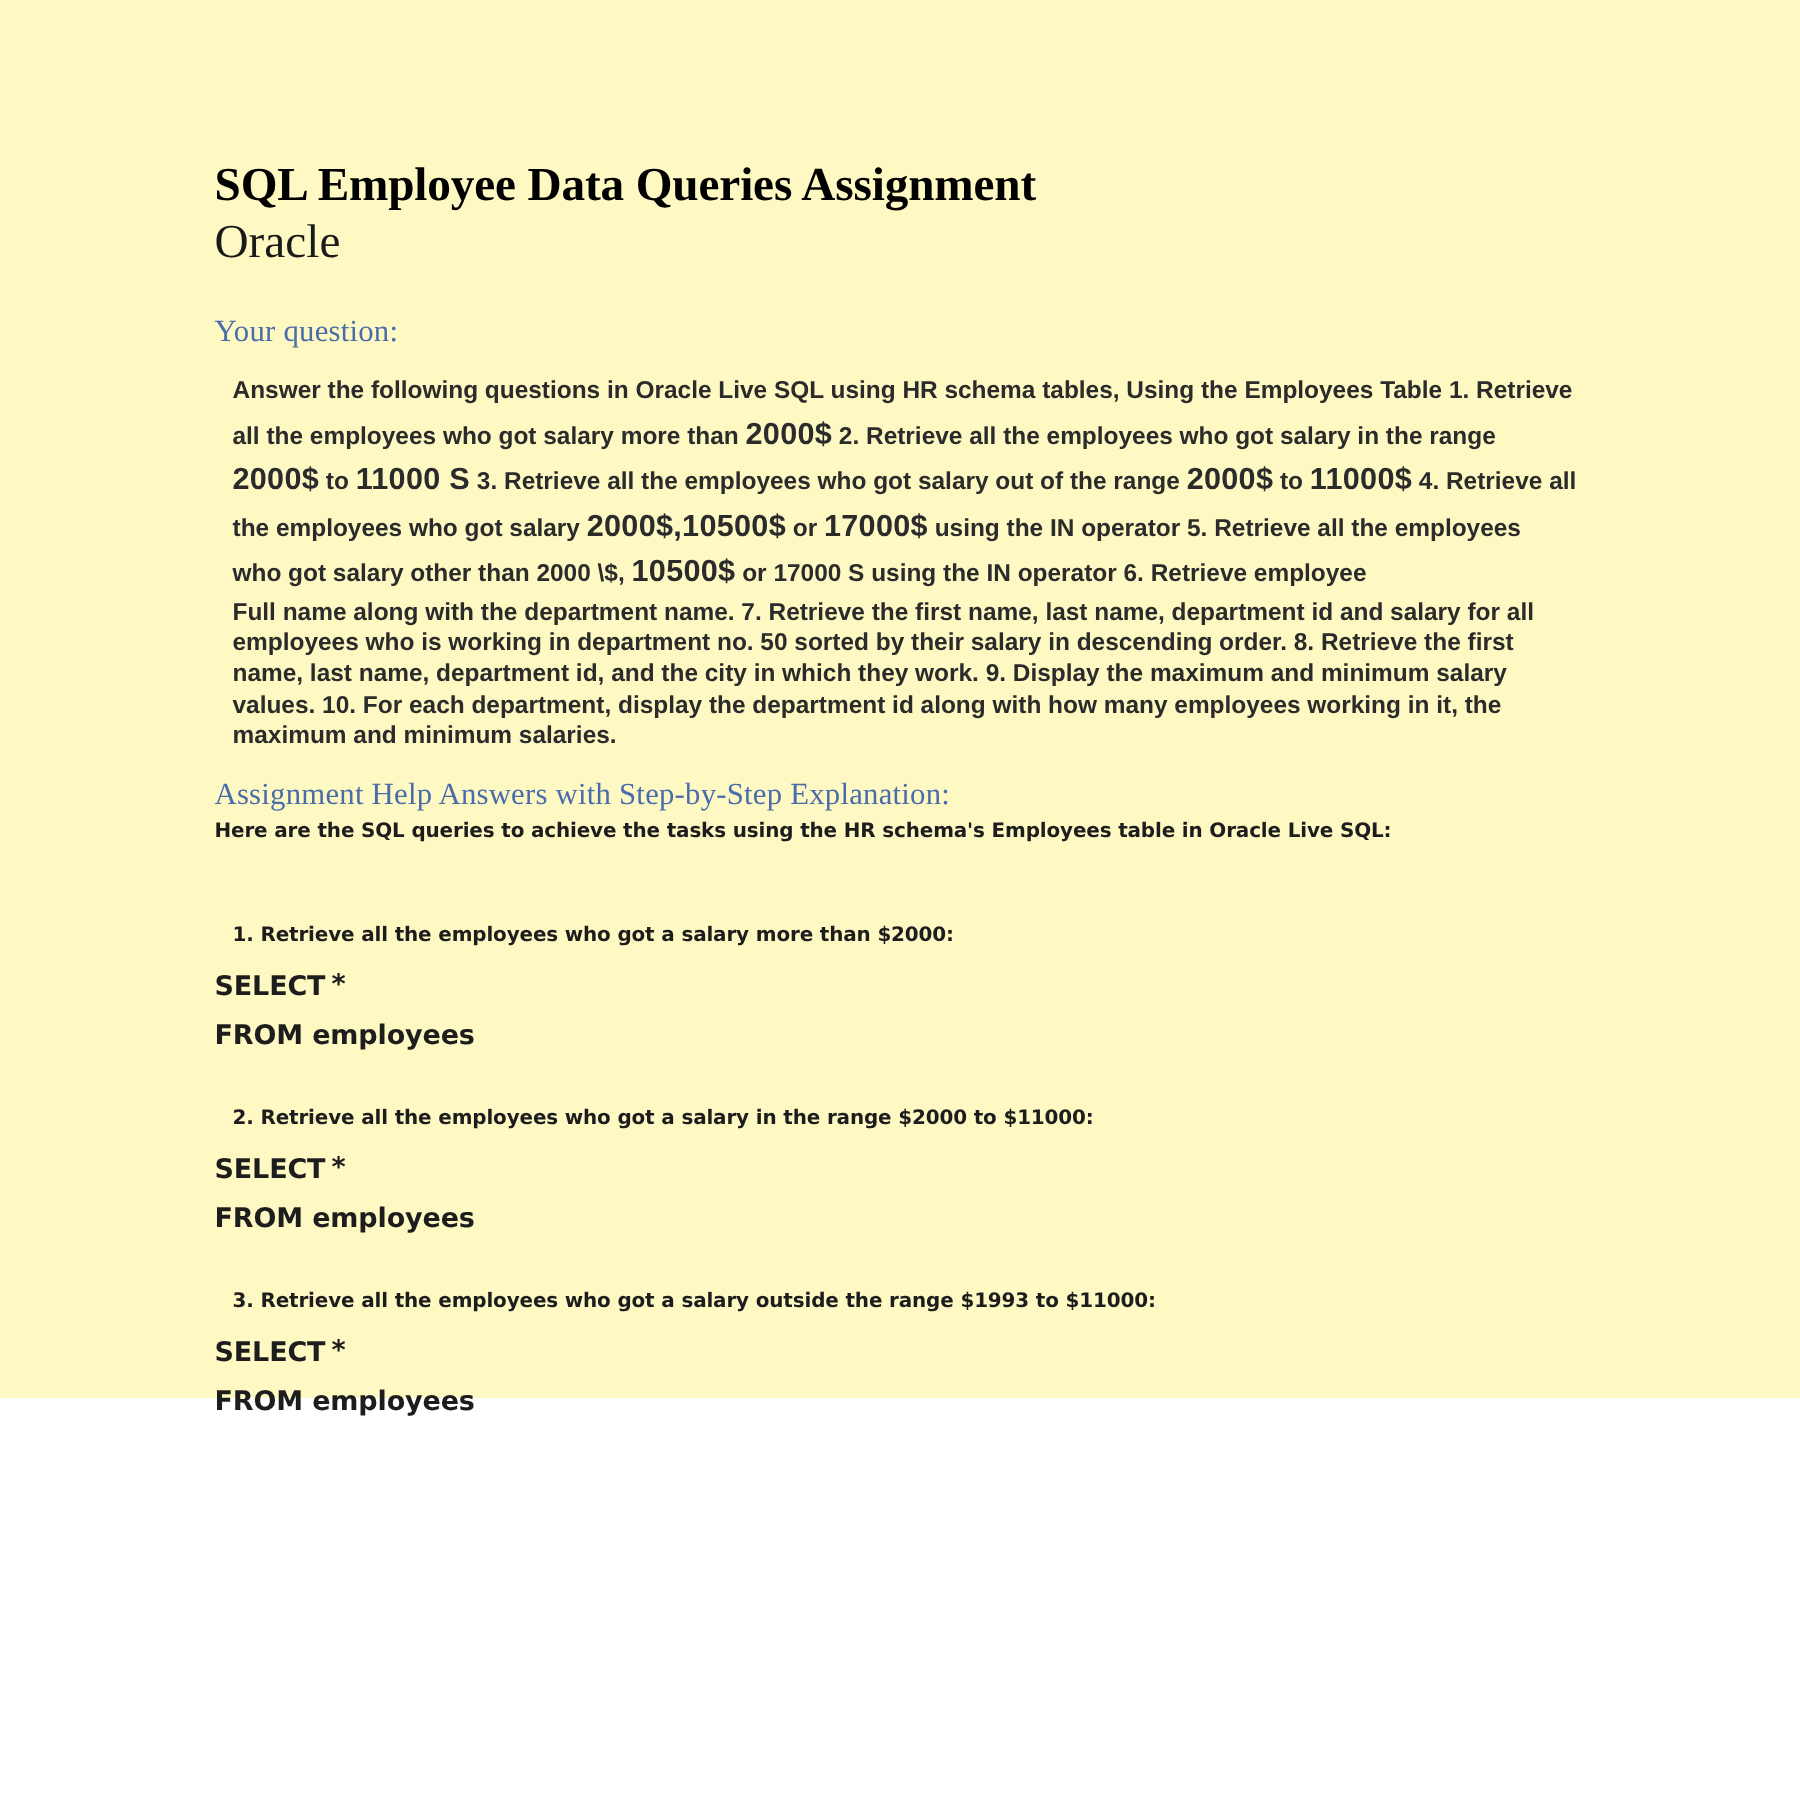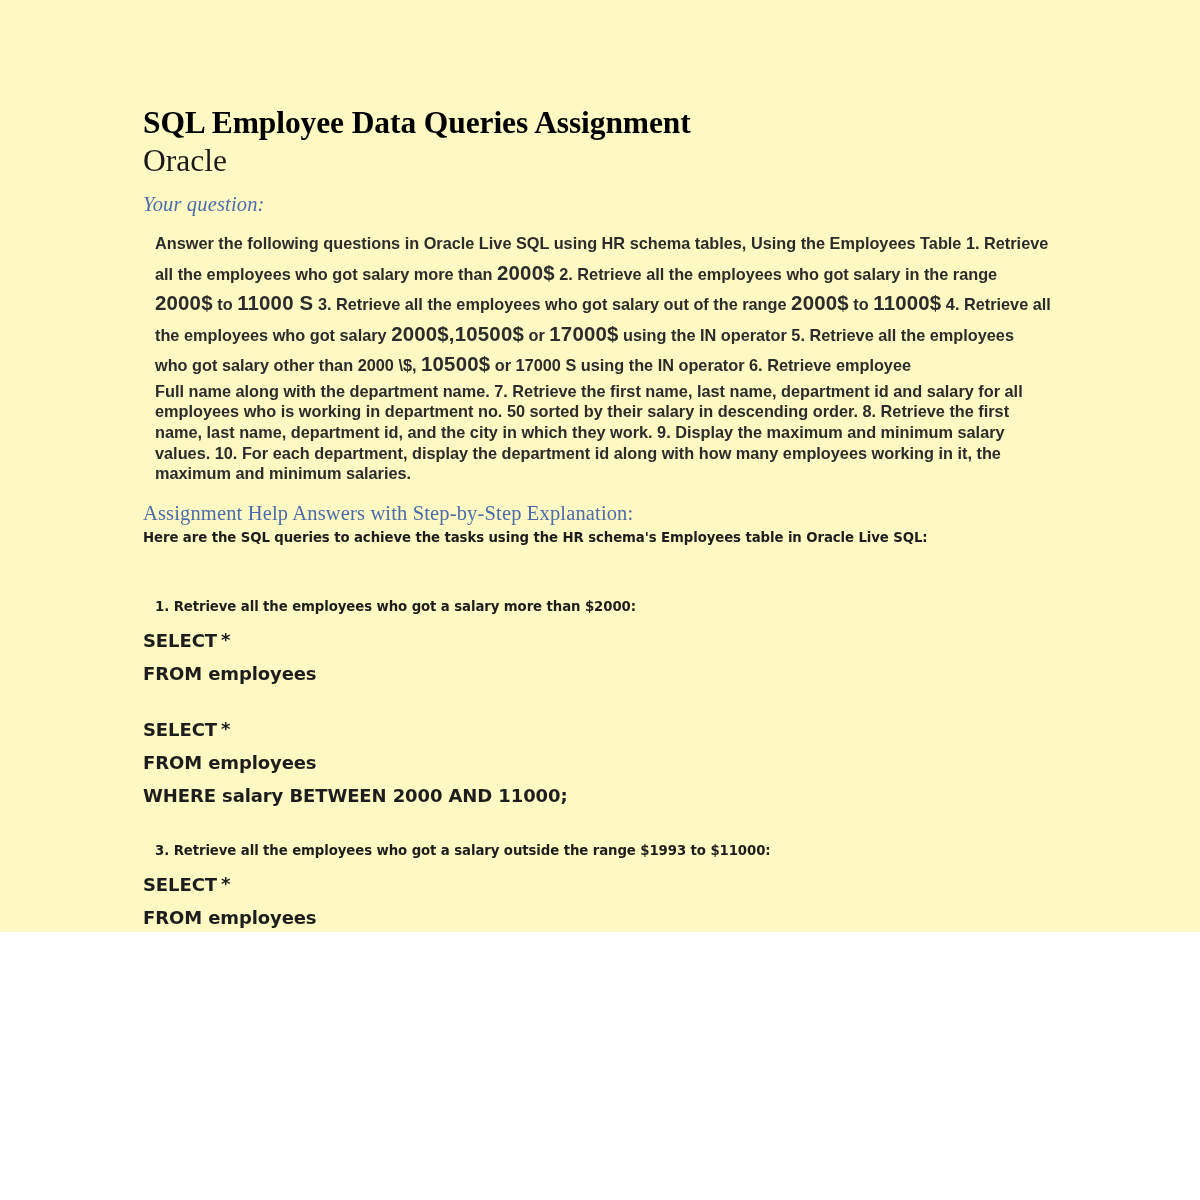--- a/index.html
+++ b/index.html
@@ -53,21 +53,21 @@
   
   .section-heading {
     font-family: "Liberation Serif", "DejaVu Serif", serif;
     font-weight: normal;
     font-size: 20.5px;
     line-height: 26px;
     color: #4a6cab;
     margin: 0;
     letter-spacing: 0.15px;
   }
-  #question-heading { margin-top: 11px; font-style: italic; }
+  #question-heading { margin-top: 28px; }
   #answers-heading  { margin-top: 16px; }
 
   
   .question-body {
     font-family: "Liberation Sans", sans-serif;
     font-size: 16.3px;
     color: #2b2b2b;
     margin: 12px;
     text-align: left;
     font-weight: bold;
@@ -146,23 +146,23 @@
     <h2 id="answers-heading" class="section-heading">Assignment Help Answers with Step-by-Step Explanation:</h2>
     <p class="answers-intro">Here are the SQL queries to achieve the tasks using the HR schema's Employees table in Oracle Live SQL:</p>
 
     <div id="answer-blocks">
         <div class="answer-block">
           <p class="answer-title">1. Retrieve all the employees who got a salary more than $2000:</p>
           <p class="sql-line"><span>SELECT</span><span class="star">*</span></p>
           <p class="sql-line"><span>FROM employees</span></p>
         </div>
         <div class="answer-block">
+          <p class="answer-title">2. Retrieve all the employees who got a salary in the range $2000 to $11000:</p>
           <p class="sql-line"><span>SELECT</span><span class="star">*</span></p>
           <p class="sql-line"><span>FROM employees</span></p>
-          <p class="sql-line"><span>WHERE salary BETWEEN 2000 AND 11000;</span></p>
         </div>
         <div class="answer-block">
           <p class="answer-title">3. Retrieve all the employees who got a salary outside the range $1993 to $11000:</p>
           <p class="sql-line"><span>SELECT</span><span class="star">*</span></p>
           <p class="sql-line"><span>FROM employees</span></p>
         </div>
       </div>
 
   </div>
 </div>

